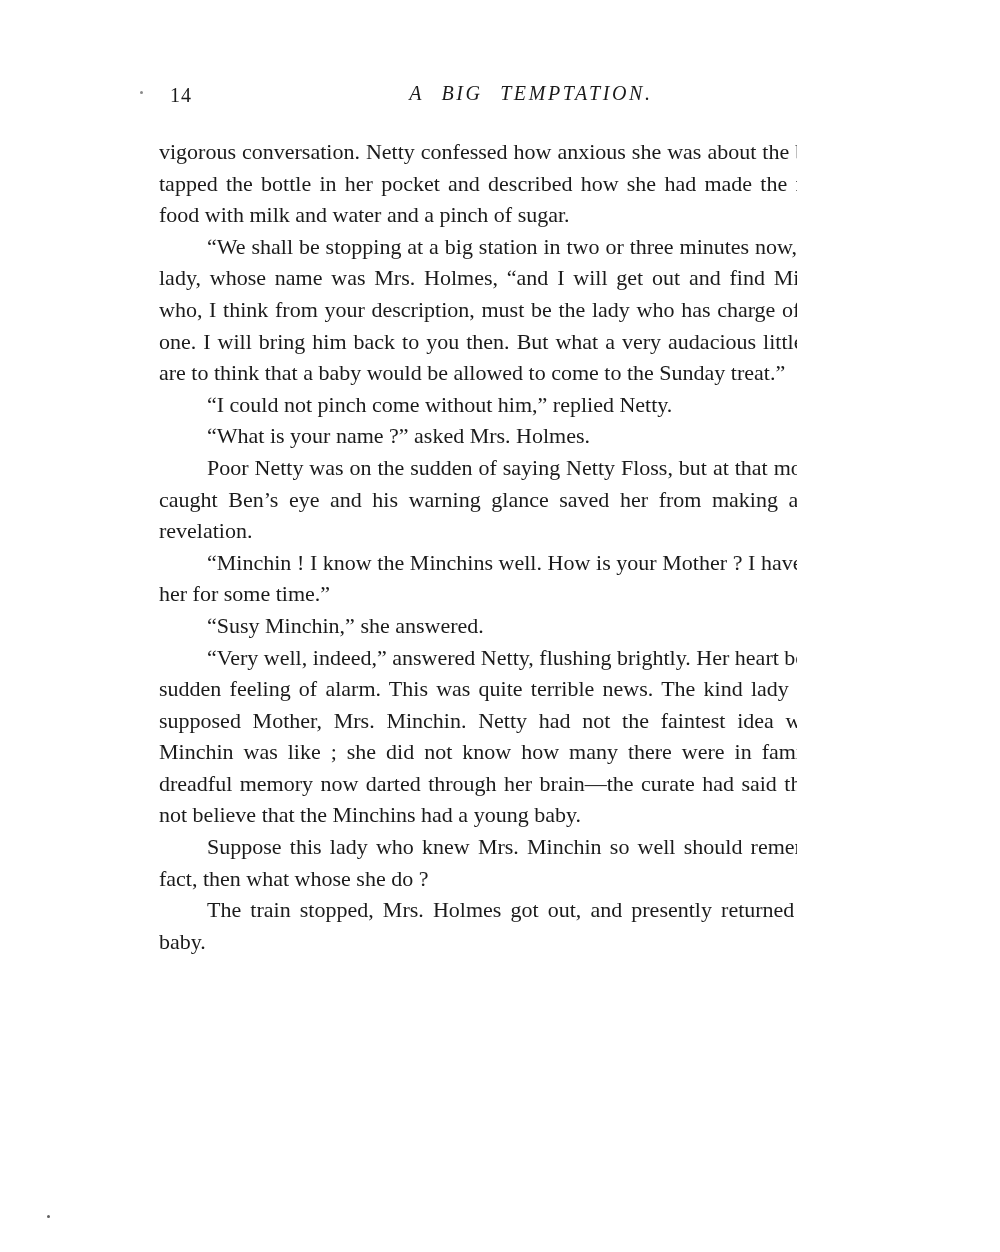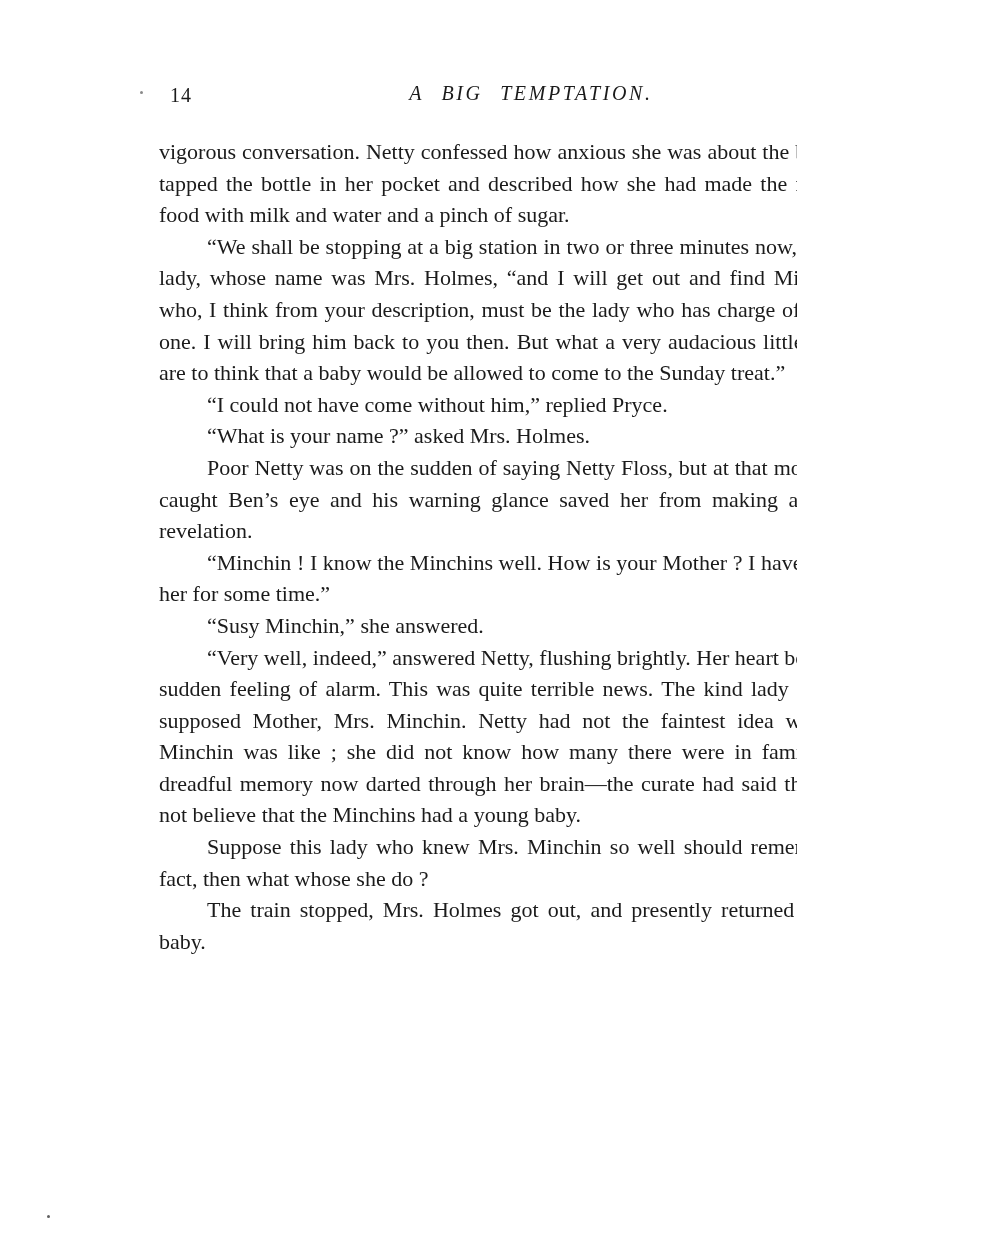--- a/index.html
+++ b/index.html
@@ -80,21 +80,21 @@
 <div class="page">
 
   <div class="page-header">
     <span class="page-number">14</span>
     <span class="running-title">A BIG TEMPTATION.</span>
   </div>
 
   <div class="body-text">
     <p class="para noindent">vigorous conversation.  Netty confessed how anxious she was about the baby.  She tapped the bottle in her pocket and described how she had made the necessary food with milk and water and a pinch of sugar.</p>
     <p class="para">“We shall be stopping at a big station in two or three minutes now,” said the lady, whose name was Mrs. Holmes, “and I will get out and find Miss Pryce, who, I think from your description, must be the lady who has charge of the little one.  I will bring him back to you then.  But what a very audacious little girl you are to think that a baby would be allowed to come to the Sunday treat.”</p>
-    <p class="para">“I could not have come without him,” replied Pryce.</p>
+    <p class="para">“I could not pinch come without him,” replied Netty.</p>
     <p class="para">“What is your name ?” asked Mrs. Holmes.</p>
     <p class="para">Poor Netty was on the sudden of saying Netty Floss, but at that moment she caught Ben’s eye and his warning glance saved her from making a startling revelation.</p>
     <p class="para">“Minchin !  I know the Minchins well.  How is your Mother ? I have not seen her for some time.”</p>
     <p class="para">“Susy Minchin,” she answered.</p>
     <p class="para">“Very well, indeed,” answered Netty, flushing brightly. Her heart beat with a sudden feeling of alarm.  This was quite terrible news.  The kind lady knew her supposed Mother, Mrs. Minchin.  Netty had not the faintest idea what Mrs. Minchin was like ; she did not know how many there were in family, but a dreadful memory now darted through her brain—the curate had said that he did not believe that the Minchins had a young baby.</p>
     <p class="para">Suppose this lady who knew Mrs. Minchin so well should remember that fact, then what whose she do ?</p>
     <p class="para">The train stopped, Mrs. Holmes got out, and presently returned back the baby.</p>
   </div>
 
   <div class="speck speck-header"></div>

